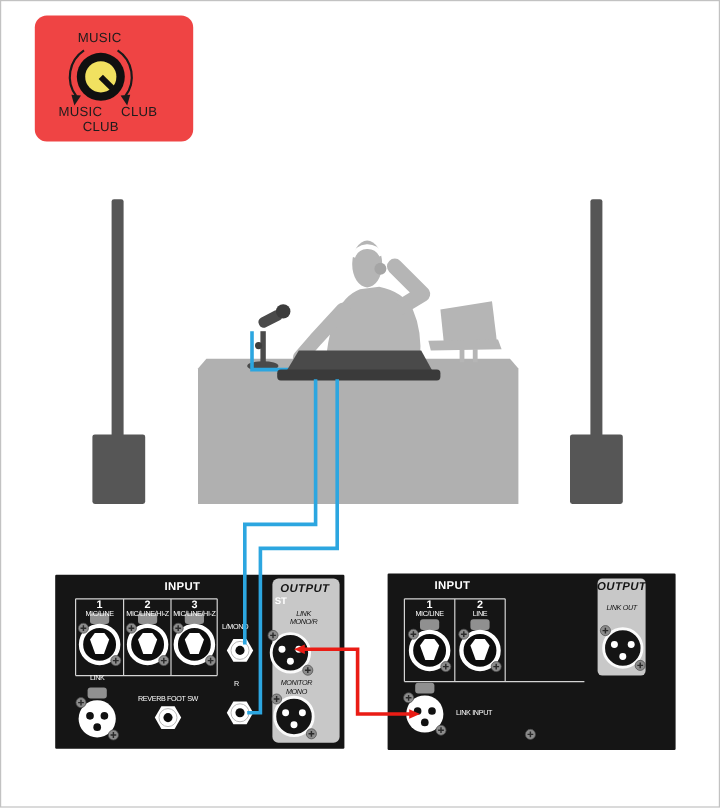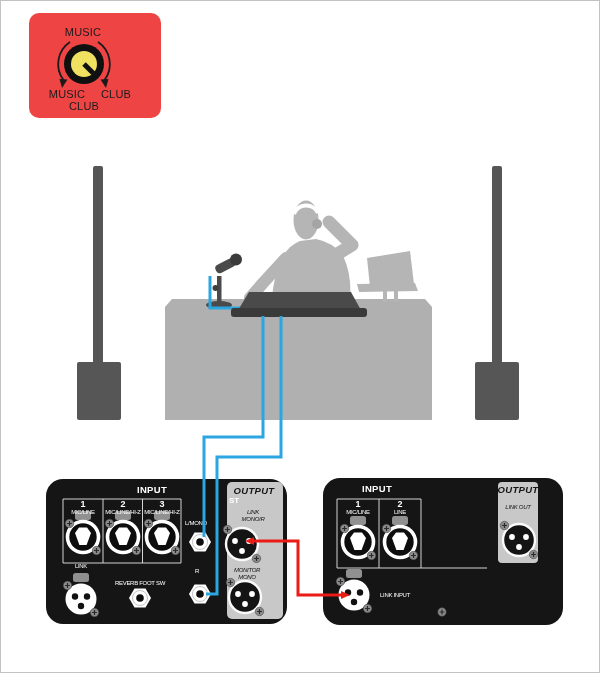--- a/index.html
+++ b/index.html
@@ -2,21 +2,21 @@
 <html><head>
 <meta charset="utf-8">
 <style>
   html,body{margin:0;padding:0;background:#fff;}
   body{width:600px;height:673px;position:relative;font-family:"Liberation Sans",sans-serif;overflow:hidden;}
   .frame{position:absolute;inset:0;border:1px solid #c2c2c2;box-sizing:border-box;pointer-events:none;}
   
   .mode-panel{position:absolute;left:29px;top:13px;width:132px;height:105px;background:#ef4444;border-radius:10px;}
   .mode-panel .lbl{position:absolute;color:#1c1c1c;font-size:11px;font-weight:500;white-space:nowrap;transform:translateX(-50%);letter-spacing:.2px;}
   
-  .panel{position:absolute;background:#151515;border-radius:17px;}
+  .panel{position:absolute;background:#151515;border-radius:1px;}
   .panel svg{position:absolute;left:0;top:0;}
   .t{position:absolute;color:#fff;white-space:nowrap;transform:translateX(-50%);line-height:1;}
   .t.left{transform:none;}
   .hdr{font-size:9.5px;font-weight:bold;letter-spacing:.3px;}
   .num{font-size:9px;font-weight:bold;}
   .tiny{font-size:6px;letter-spacing:-0.3px;}
   .sub{font-size:8px;font-weight:bold;margin-left:37px;}
   .dark{color:#141414;font-style:italic;}
   .overlay{position:absolute;left:0;top:0;pointer-events:none;}
 </style>

